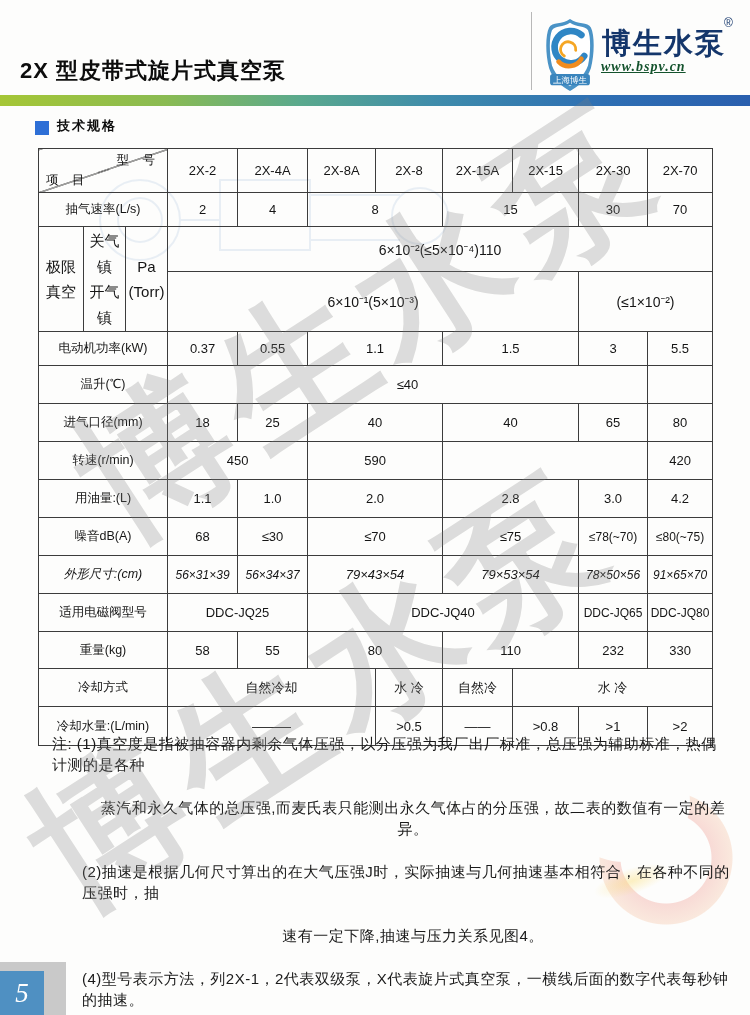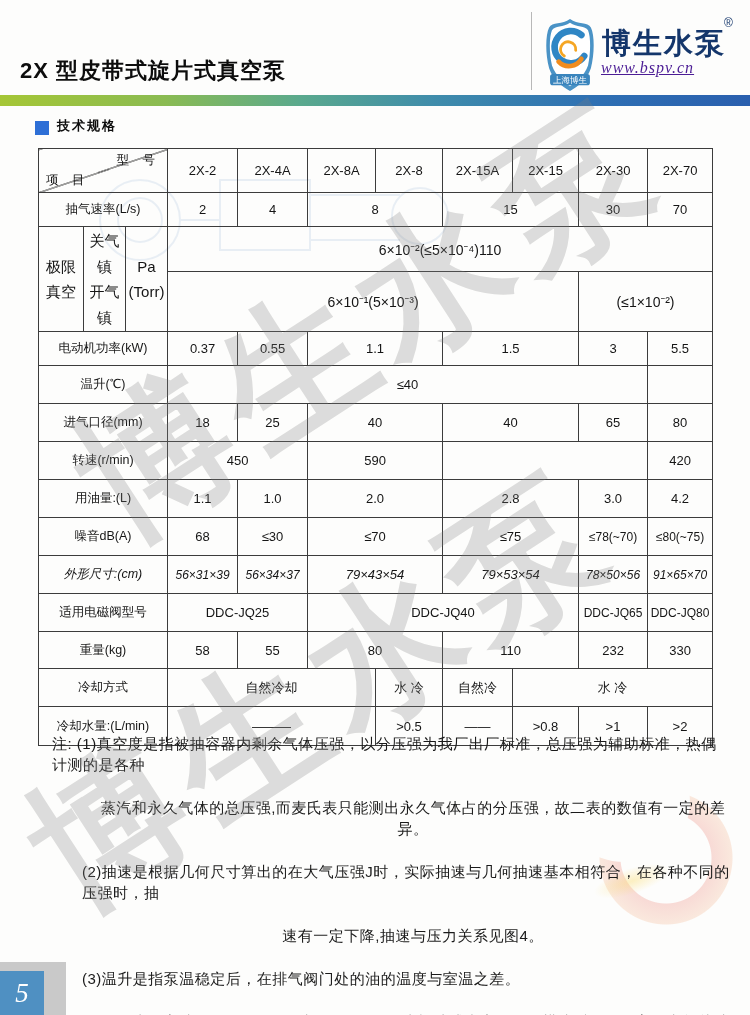--- a/index.html
+++ b/index.html
@@ -11,22 +11,22 @@
   }
   
   .page-title{
     position:absolute;left:20px;top:56px;
     font-size:22px;font-weight:bold;letter-spacing:1px;color:#0d0d0d;
   }
   .logo-divider{position:absolute;left:531px;top:12px;width:1px;height:78px;background:#b8b8b8;}
   .emblem{position:absolute;left:541px;top:18px;width:58px;height:74px;}
   .brand-text{position:absolute;left:602px;top:24px;font-size:29px;font-weight:bold;color:#14366b;letter-spacing:2px;}
   .brand-reg{position:absolute;left:724px;top:16px;font-size:12px;color:#14366b;}
-  .brand-site{position:absolute;left:601px;top:59px;font-size:16px;font-weight:normal;font-style:italic;
-    color:#4c1d95;text-decoration:underline;letter-spacing:1px;font-family:"Liberation Serif", serif;}
+  .brand-site{position:absolute;left:601px;top:59px;font-size:14px;font-weight:bold;font-style:italic;
+    color:#14532d;text-decoration:underline;letter-spacing:1px;font-family:"Liberation Serif", serif;}
   .grad-bar{position:absolute;left:0;top:95px;width:750px;height:11px;
     background:linear-gradient(to right,#a5c636,#8abb52 22%,#5aa98d 40%,#3f8cab 58%,#2e6fb3 80%,#2a5fae);}
   .sec-bullet{position:absolute;left:35px;top:121px;width:14px;height:14px;background:#2e6fd6;}
   .sec-heading{position:absolute;left:57px;top:117px;font-size:13px;font-weight:bold;color:#0d0d0d;letter-spacing:2px;}
 
   
   table.spec{
     position:absolute;left:38px;top:148px;width:674px;
     border-collapse:collapse;table-layout:fixed;z-index:1;
     font-size:13px;color:#151515;
@@ -261,21 +261,20 @@
     <td>&gt;2</td>
   </tr>
 </tbody>
   </table>
 
 <div class="notes">
   <div class="line n0">注: (1)真空度是指被抽容器内剩余气体压强，以分压强为我厂出厂标准，总压强为辅助标准，热偶计测的是各种</div>
   <div class="line n2">蒸汽和永久气体的总压强,而麦氏表只能测出永久气体占的分压强，故二表的数值有一定的差异。</div>
   <div class="line n1">(2)抽速是根据几何尺寸算出的在大气压强J时，实际抽速与几何抽速基本相符合，在各种不同的压强时，抽</div>
   <div class="line n2">速有一定下降,抽速与压力关系见图4。</div>
-  <div class="line n1">(3)温升是指泵温稳定后，在排气阀门处的油的温度与室温之差。</div>
   <div class="line n1">(4)型号表示方法，列2X-1，2代表双级泵，X代表旋片式真空泵，一横线后面的数字代表每秒钟的抽速。</div>
 </div>
 
 <div class="wm wm1">博生水泵</div>
 <div class="wm wm2">博生水泵</div>
 
 <div class="foot-gray"></div>
 <div class="foot-blue"></div>
 <div class="foot-num">5</div>
 

